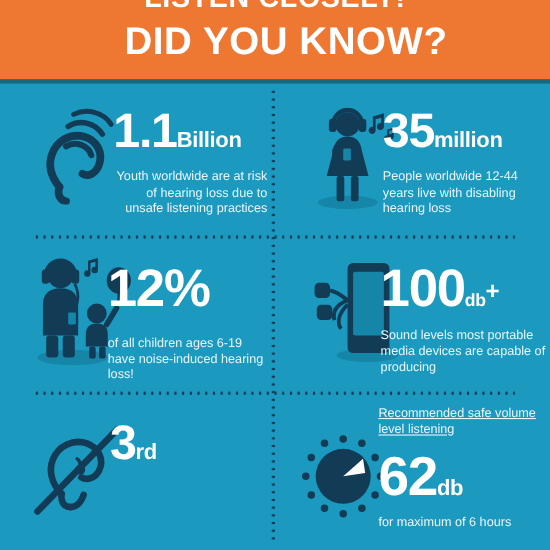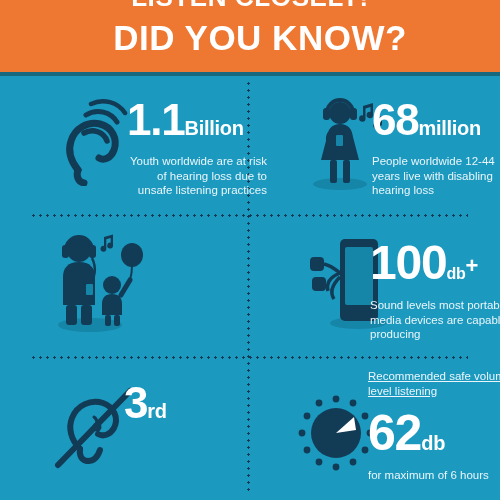--- a/index.html
+++ b/index.html
@@ -67,21 +67,20 @@
   .grid {
     position: absolute;
     left: 0;
     top: 76px;
     width: 500px;
     height: 424px;
   }
   .cell {
     position: absolute;
     box-sizing: border-box;
-    margin-left: 24px;
   }
   .cell.r1 { top: 0px;   height: 139px; }
   .cell.r2 { top: 139px; height: 142px; }
   .cell.r3 { top: 281px; height: 143px; }
   .cell.c1 { left: 0px;   width: 248px; }
   .cell.c2 { left: 248px; width: 252px; }
 
   
   .divider-h {
     position: absolute;
@@ -224,21 +223,21 @@
           <rect x="27" y="36" width="9" height="13" rx="2" fill="#1585a8" stroke="#123b56" stroke-width="2"></rect>
 
           <g fill="#123b56">
             <path d="M55 8 l10 -3 v12 a3.2 3.2 0 1 1 -2.5 -3.1 V9 l-5 1.5 v10 a3.2 3.2 0 1 1 -2.5 -3.1 Z"></path>
             <path d="M68 20 l6 -2 v8 a2.3 2.3 0 1 1 -1.8 -2.2 v-3.6 l-2.4 0.8 v6.5 a2.3 2.3 0 1 1 -1.8 -2.2 Z"></path>
           </g>
         </svg>
       </span>
       <div class="text-wrap" style="left:100px; top:22px; width:145px;">
         <div class="stat-line">
-          <span class="stat-num">68</span><span class="stat-unit">million</span>
+          <span class="stat-num">35</span><span class="stat-unit">million</span>
         </div>
         <div class="desc" style="margin-top:12px;">People worldwide 12-44 years live with disabling hearing loss</div>
       </div>
     </div>
 
     <div class="cell r2 c1">
       <span class="icon-wrap" style="left:24px; top:18px;">
         <svg width="96" height="100" viewBox="0 0 96 100">
           <ellipse cx="42" cy="92" rx="32" ry="7" fill="#1585a8"></ellipse>
           <g fill="#123b56">
@@ -264,20 +263,26 @@
             <path d="M73 62 L82 47" stroke="#123b56" stroke-width="5" fill="none" stroke-linecap="round"></path>
 
             <path d="M82 47 C84 40 84 36 84 33" fill="none" stroke="#123b56" stroke-width="2"></path>
 
             <ellipse cx="84" cy="22" rx="11" ry="12"></ellipse>
           </g>
 
           <rect x="37" y="50" width="9" height="13" rx="2" fill="#1585a8" stroke="#123b56" stroke-width="2"></rect>
         </svg>
       </span>
+      <div class="text-wrap" style="left:98px; top:24px; width:148px;">
+        <div class="stat-line">
+          <span class="stat-num" style="font-size:48px;">12%</span>
+        </div>
+        <div class="desc" style="margin-top:18px;">of all children ages 6-19 have noise-induced hearing loss!</div>
+      </div>
     </div>
 
     <div class="cell r2 c2">
       <span class="icon-wrap" style="left:36px; top:18px;">
         <svg width="86" height="98" viewBox="0 0 86 98">
           <ellipse cx="50" cy="90" rx="28" ry="6" fill="#1585a8"></ellipse>
 
           <rect x="32" y="6" width="38" height="82" rx="5" fill="#123b56"></rect>
           <rect x="37" y="14" width="28" height="58" rx="2" fill="#1585a8"></rect>
 

